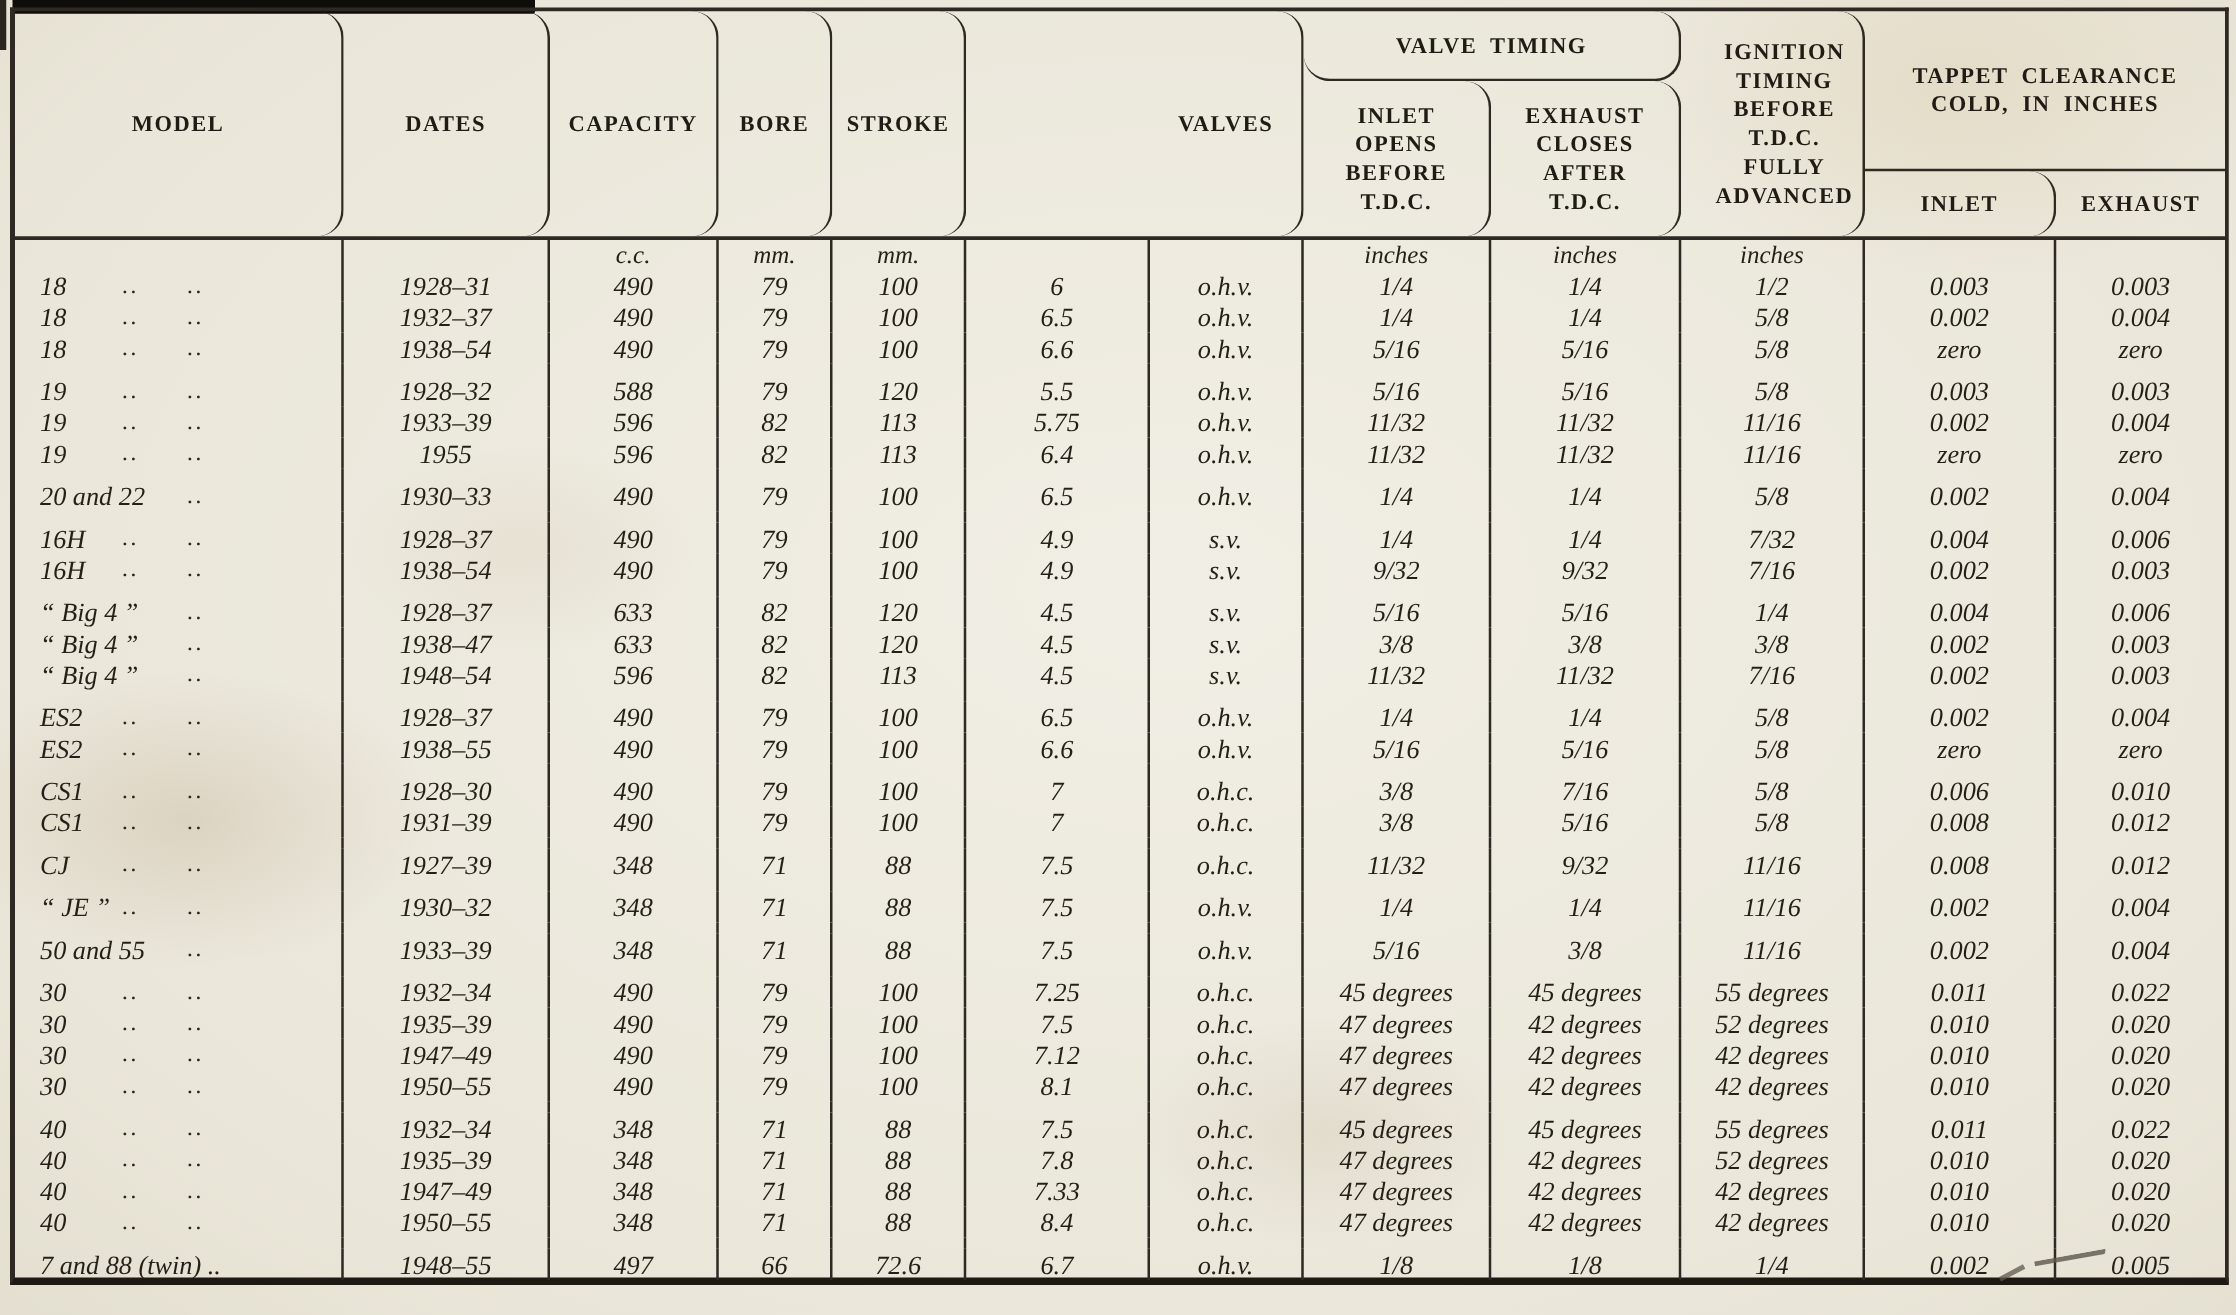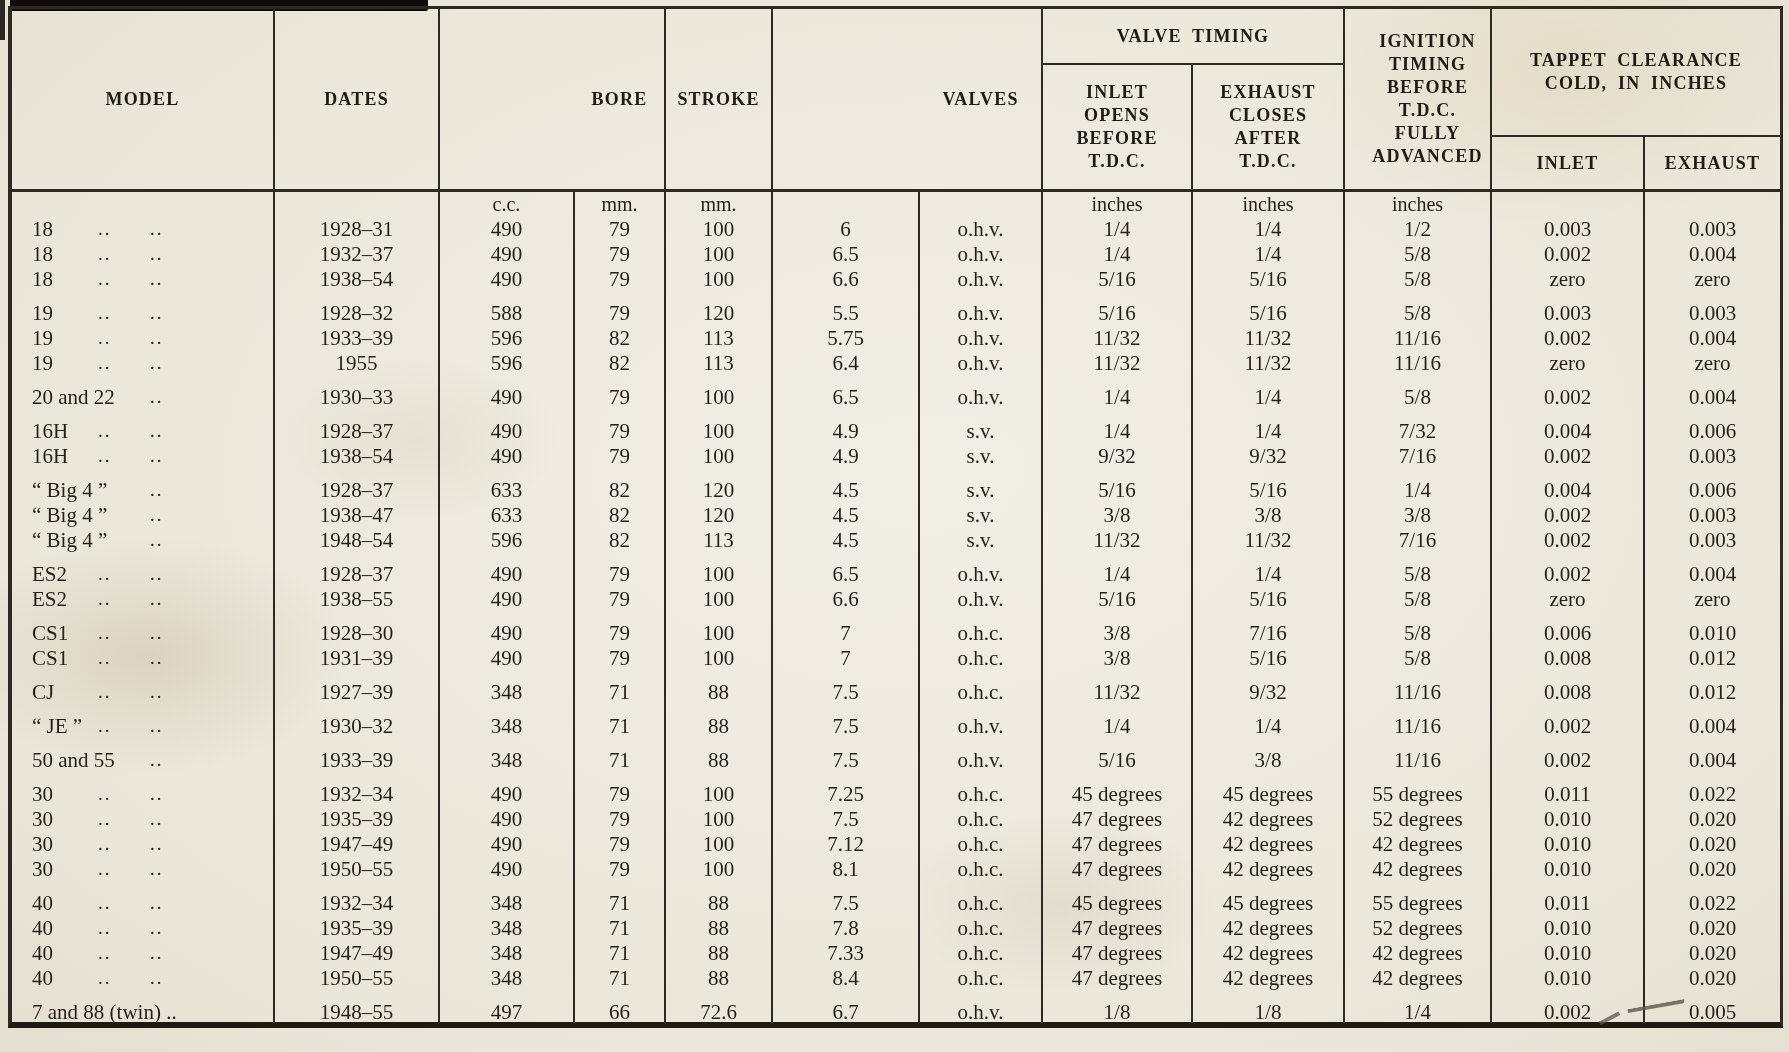--- a/index.html
+++ b/index.html
@@ -23,32 +23,32 @@
   }
   .grid{display:grid;grid-template-columns:263px 165px 135px 91px 107px 147px 123px 150px 152px 147px 153px 1fr;}
 
   
   .hdr{grid-template-rows:56px 72px 52px;border-bottom:3px solid #2e2922;height:180px;}
   .h{
     display:flex;align-items:center;justify-content:center;text-align:center;
     font-weight:700;font-size:18px;letter-spacing:1.2px;word-spacing:5px;line-height:23px;
     white-space:pre-line;color:#201b14;
   }
-  .vr{border-right:2.5px solid #2e2922;}
+  .vr{border-right:2.5px solid #2e2922;border-radius:21px;}
   .row14{grid-row:1/4;}
   .h-vt{grid-column:8/10;grid-row:1;border-bottom:2.5px solid #2e2922;}
   .h-io{grid-column:8;grid-row:2/4;}
   .h-ec{grid-column:9;grid-row:2/4;}
   .h-ign{grid-column:10;grid-row:1/4;margin-left:20px;}
   .h-tap{grid-column:11/13;grid-row:1/3;border-bottom:2.5px solid #2e2922;align-items:center;text-align:center;}
   .h-ti{grid-column:11;grid-row:3;}
   .h-te{grid-column:12;grid-row:3;}
 
   
-  .rows{position:relative;}
+  .rows{position:relative;font-style:italic;}
   .r{height:25px;}
   .r .c{
     display:flex;align-items:center;justify-content:center;
     font-size:21px;line-height:24px;border-right:2.5px solid #2e2922;
     white-space:nowrap;overflow:visible;
   }
   .r .c:last-child{border-right:none;}
   .r.units{height:24px;}
   .r.units .c{font-size:20px;align-items:flex-end;}
   .r.sp{height:9px;}
@@ -67,20 +67,21 @@
 
 <div class="page">
   <div class="scan-strip"></div>
   <div class="scan-edge"></div>
 
   <div class="tbl">
 
     <div class="grid hdr">
       <div class="h vr row14" style="grid-column:1">MODEL</div>
       <div class="h vr row14" style="grid-column:2">DATES</div>
+      <div class="h vr row14" style="grid-column:3">CAPACITY</div>
       <div class="h vr row14" style="grid-column:4">BORE</div>
       <div class="h vr row14" style="grid-column:5">STROKE</div>
       <div class="h vr row14" style="grid-column:7">VALVES</div>
       <div class="h vr h-vt">VALVE TIMING</div>
       <div class="h vr h-io">INLET
 OPENS
 BEFORE
 T.D.C.</div>
       <div class="h vr h-ec">EXHAUST
 CLOSES

